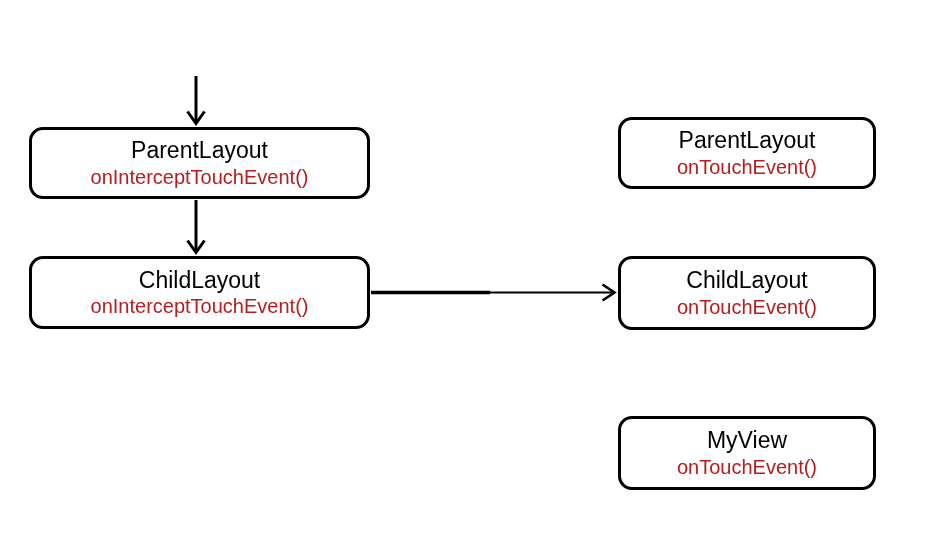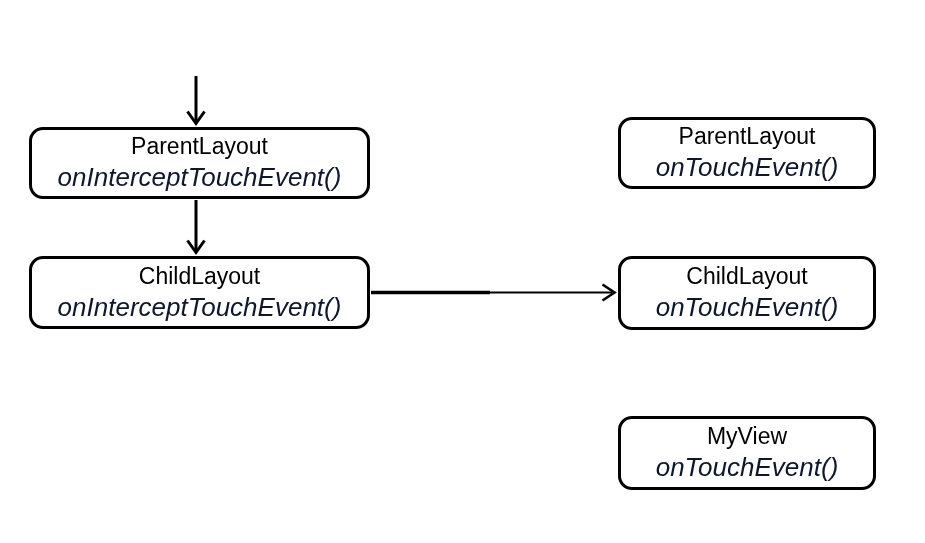--- a/index.html
+++ b/index.html
@@ -32,23 +32,22 @@
     justify-content: center;
     text-align: center;
     line-height: 1.25;
   }
   .node .title {
     font-size: 23px;
     color: #000000;
     white-space: nowrap;
   }
   .node .method {
-    font-size: 26px;
-    font-style: italic;
-    color: #0f172a;
+    font-size: 20px;
+    color: #b91c1c;
     white-space: nowrap;
   }
   
   .n-parent-intercept { left: 29px;  top: 127px; width: 341px; height: 72px; }
   .n-child-intercept  { left: 29px;  top: 256px; width: 341px; height: 73px; }
   .n-parent-touch     { left: 618px; top: 117px; width: 258px; height: 72px; }
   .n-child-touch      { left: 618px; top: 256px; width: 258px; height: 74px; }
   .n-myview-touch     { left: 618px; top: 416px; width: 258px; height: 74px; }
 </style>
 </head>

